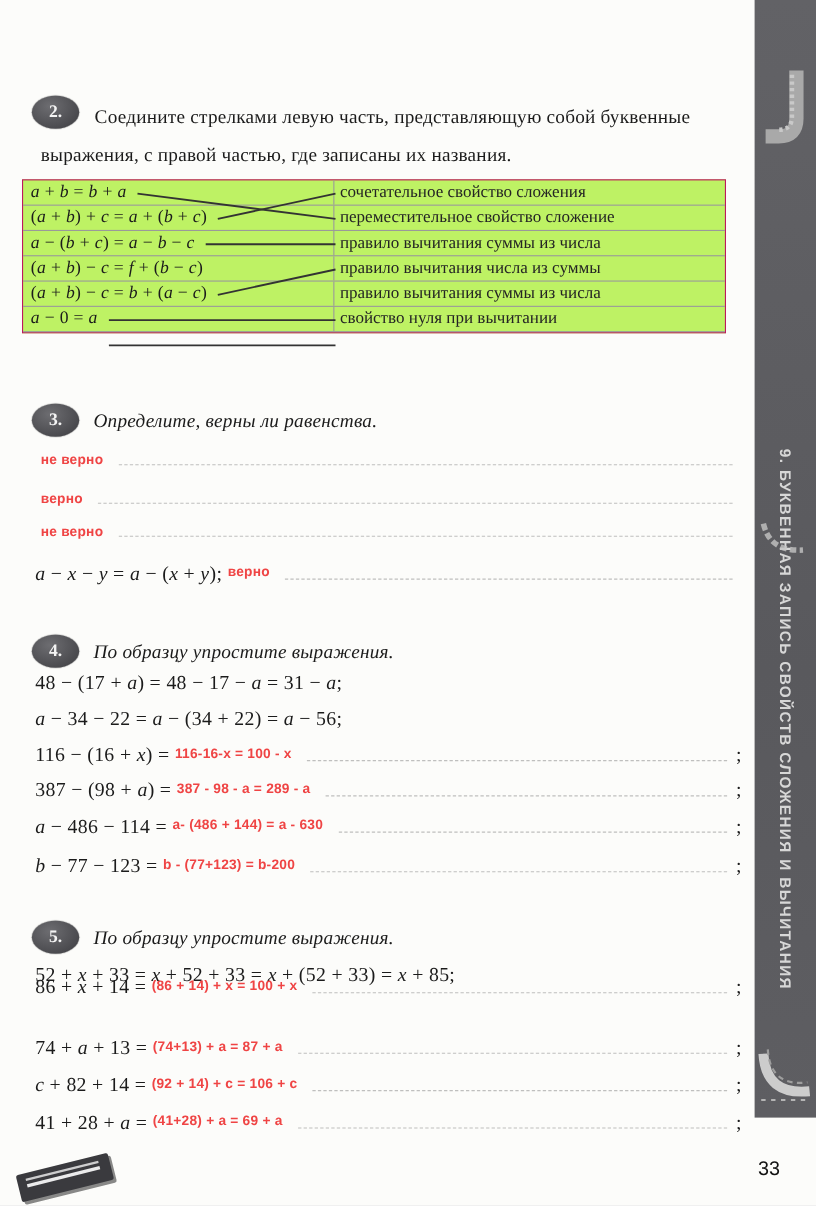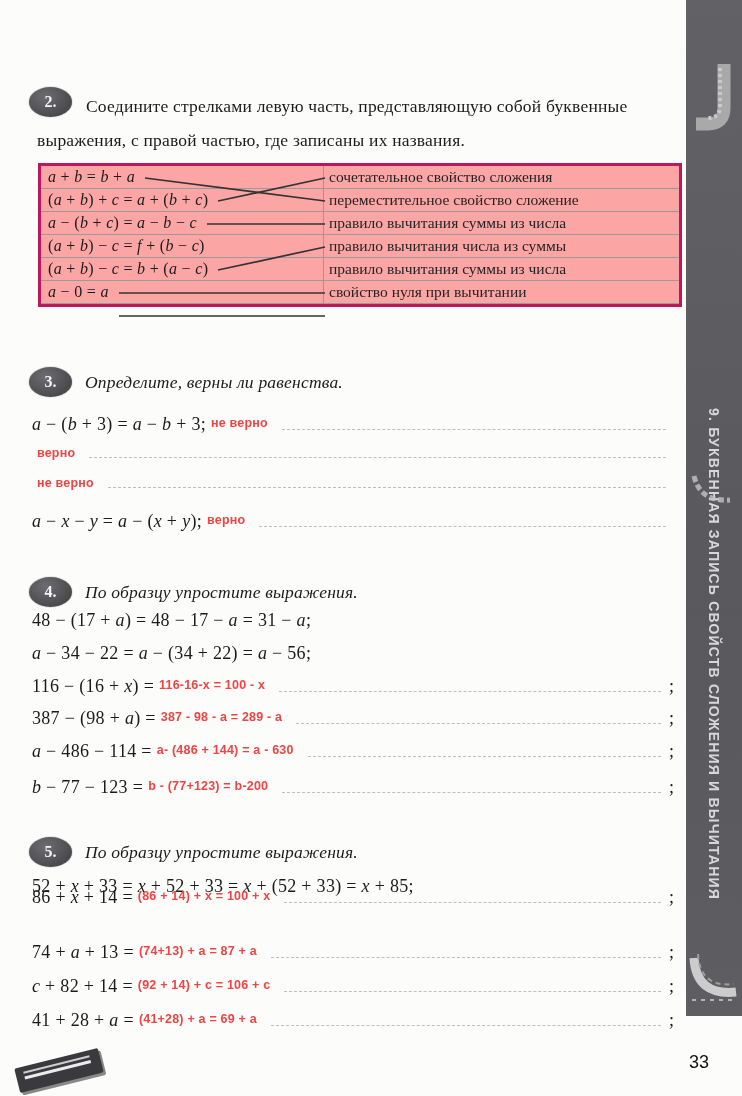--- a/index.html
+++ b/index.html
@@ -9,21 +9,21 @@
   
   .badge{position:absolute;width:43px;height:30px;border-radius:50%;
          background:radial-gradient(ellipse at 38% 32%,#6d6d71,#3c3c40);
          color:#f4f4f4;display:flex;align-items:center;justify-content:center;
          font-weight:bold;font-size:16px;box-shadow:0 0 1px #222;}
 
   .instr{position:absolute;font-size:17.5px;line-height:34px;letter-spacing:.2px;}
   .title-line{position:absolute;font-size:17.5px;white-space:nowrap;letter-spacing:.2px;font-style:italic;}
 
   
-  .mtable{position:absolute;left:38px;top:163px;width:638px;border:3px solid #be185d;background:#fca5a5;}
+  .mtable{position:absolute;left:20px;top:163px;width:638px;border:1px solid #be185d;background:#bef264;}
   .trow{display:flex;height:23px;box-sizing:border-box;border-bottom:1px solid #9a9a9a;}
   .trow:last-child{border-bottom:none;}
   .cell-l{width:283px;box-sizing:border-box;border-right:1px solid #9a9a9a;
           padding-left:7px;display:flex;align-items:center;font-size:16px;}
   .cell-r{flex:1;padding-left:5px;display:flex;align-items:center;font-size:15.5px;color:#242424;}
   .expr{display:inline-block;white-space:nowrap;letter-spacing:.3px;}
   .connections{position:absolute;left:0;top:0;width:638px;height:161px;pointer-events:none;}
 
   
   .row{position:absolute;left:32px;width:642px;display:flex;align-items:baseline;}
@@ -108,21 +108,20 @@
         <line x1="177" y1="104" x2="284" y2="81" stroke="#333333" stroke-width="1.7"></line>
         <line x1="78" y1="127" x2="284" y2="127" stroke="#333333" stroke-width="1.7"></line>
         <line x1="78" y1="150" x2="284" y2="150" stroke="#333333" stroke-width="1.7"></line>
       </svg>
   </div>
 
   <div class="badge" style="left:29px;top:367px">3.</div>
   <div class="title-line" style="left:85px;top:372px">Определите, верны ли равенства.</div>
 
   <div class="row" style="top:414px">
-    <span class="eq"><i>a</i> − (<i>b</i> + 3) = <i>a</i> − <i>b</i> + 3;</span>
     <span class="hw">не верно</span>
     <span class="dashfill"></span>
   </div>
   <div class="row" style="top:449px">
     <span class="hw">верно</span>
     <span class="dashfill"></span>
   </div>
   <div class="row" style="top:479px">
     <span class="hw">не верно</span>
     <span class="dashfill"></span>

